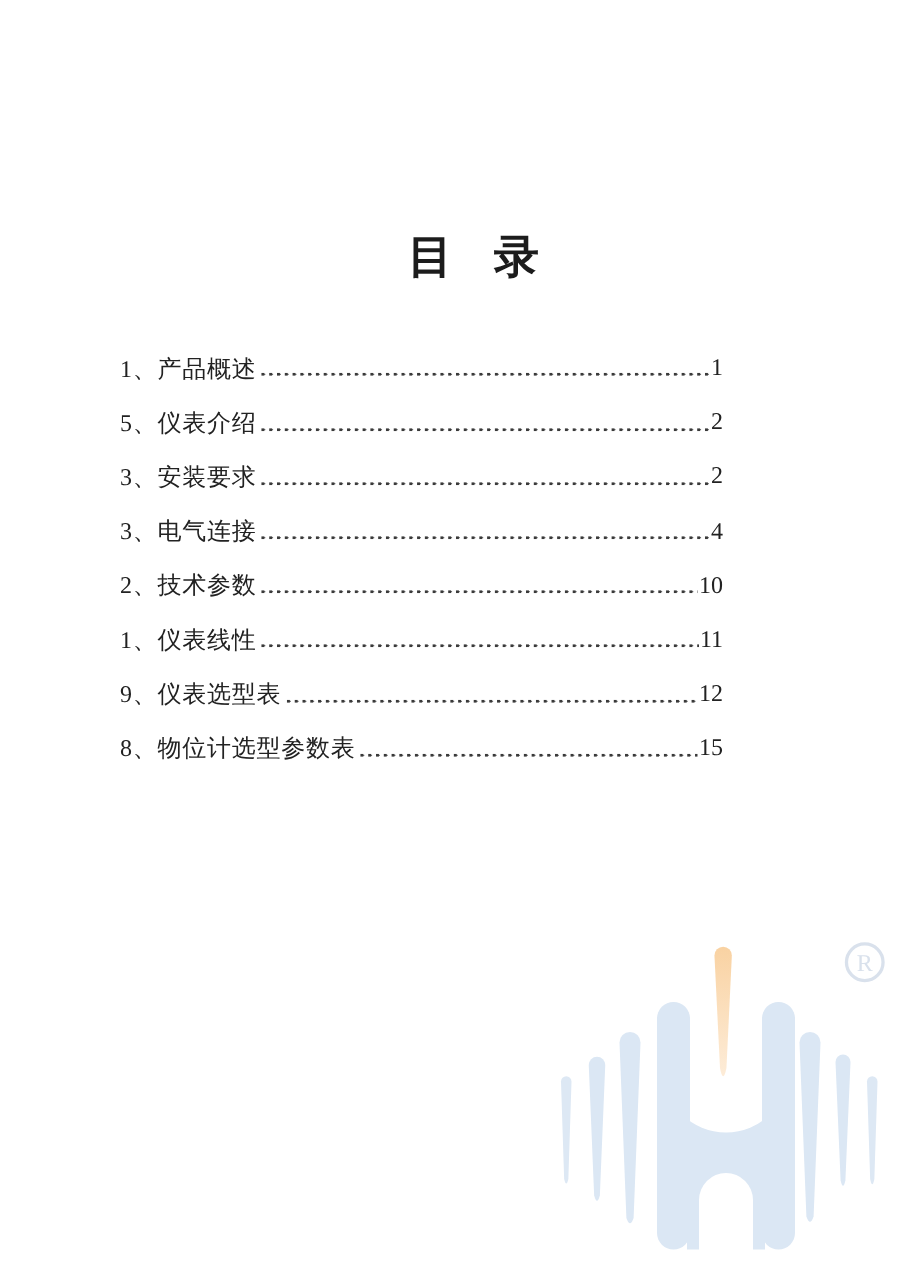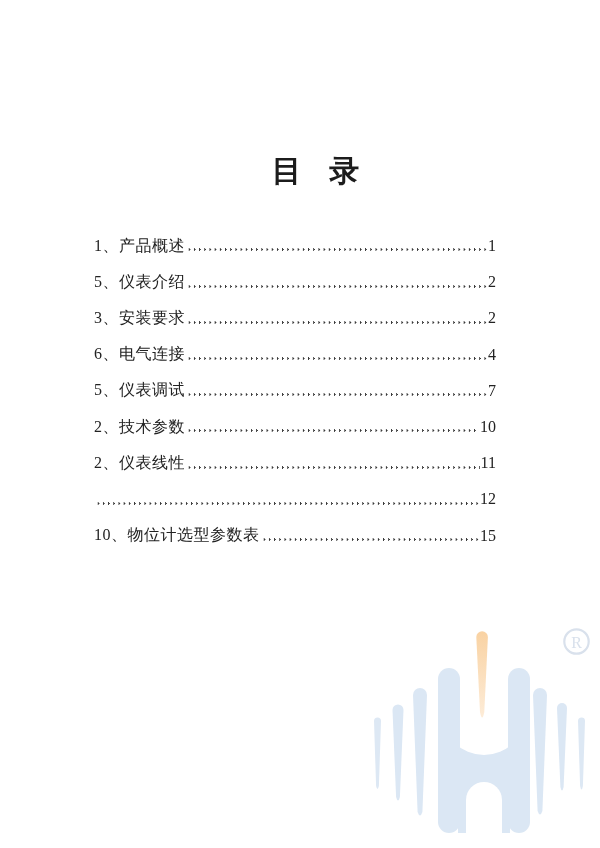--- a/index.html
+++ b/index.html
@@ -15,21 +15,21 @@
   .doc-title{
     position:absolute;top:135px;left:0;width:600px;margin:16px;
     text-align:center;
     font-size:30px;font-weight:700;
     letter-spacing:1px;
     word-spacing:18px;
     white-space:pre;
     color:#1c1c1c;
   }
   .toc{
-    position:absolute;top:228px;left:94px;width:402px;
+    position:absolute;top:228px;left:80px;width:402px;
   }
   .toc-row{
     display:flex;align-items:center;
     height:36.2px;
   }
   .toc-label{
     font-size:16px;
     letter-spacing:0.5px;
     white-space:nowrap;
     color:#222;
@@ -69,45 +69,41 @@
       <span class="toc-label">5、仪表介绍</span>
       <span class="toc-dots"></span>
       <span class="toc-page">2</span>
     </div>
     <div class="toc-row">
       <span class="toc-label">3、安装要求</span>
       <span class="toc-dots"></span>
       <span class="toc-page">2</span>
     </div>
     <div class="toc-row">
-      <span class="toc-label">6、电气连接</span>
+      <span class="toc-label">3、电气连接</span>
       <span class="toc-dots"></span>
       <span class="toc-page">4</span>
-    </div>
-    <div class="toc-row">
-      <span class="toc-label">5、仪表调试</span>
-      <span class="toc-dots"></span>
-      <span class="toc-page">7</span>
     </div>
     <div class="toc-row">
       <span class="toc-label">2、技术参数</span>
       <span class="toc-dots"></span>
       <span class="toc-page">10</span>
     </div>
     <div class="toc-row">
-      <span class="toc-label">2、仪表线性</span>
+      <span class="toc-label">1、仪表线性</span>
       <span class="toc-dots"></span>
       <span class="toc-page">11</span>
     </div>
     <div class="toc-row">
+      <span class="toc-label">9、仪表选型表</span>
       <span class="toc-dots"></span>
       <span class="toc-page">12</span>
     </div>
     <div class="toc-row">
-      <span class="toc-label">10、物位计选型参数表</span>
+      <span class="toc-label">8、物位计选型参数表</span>
       <span class="toc-dots"></span>
       <span class="toc-page">15</span>
     </div>
   </div>
 
   <svg class="watermark" viewBox="362 616 238 234" xmlns="http://www.w3.org/2000/svg" aria-hidden="true">
     <defs>
       <linearGradient id="flameGrad" x1="0" y1="0" x2="0" y2="1">
         <stop offset="0" stop-color="#f9d2a2"></stop>
         <stop offset="1" stop-color="#fdecd8"></stop>

